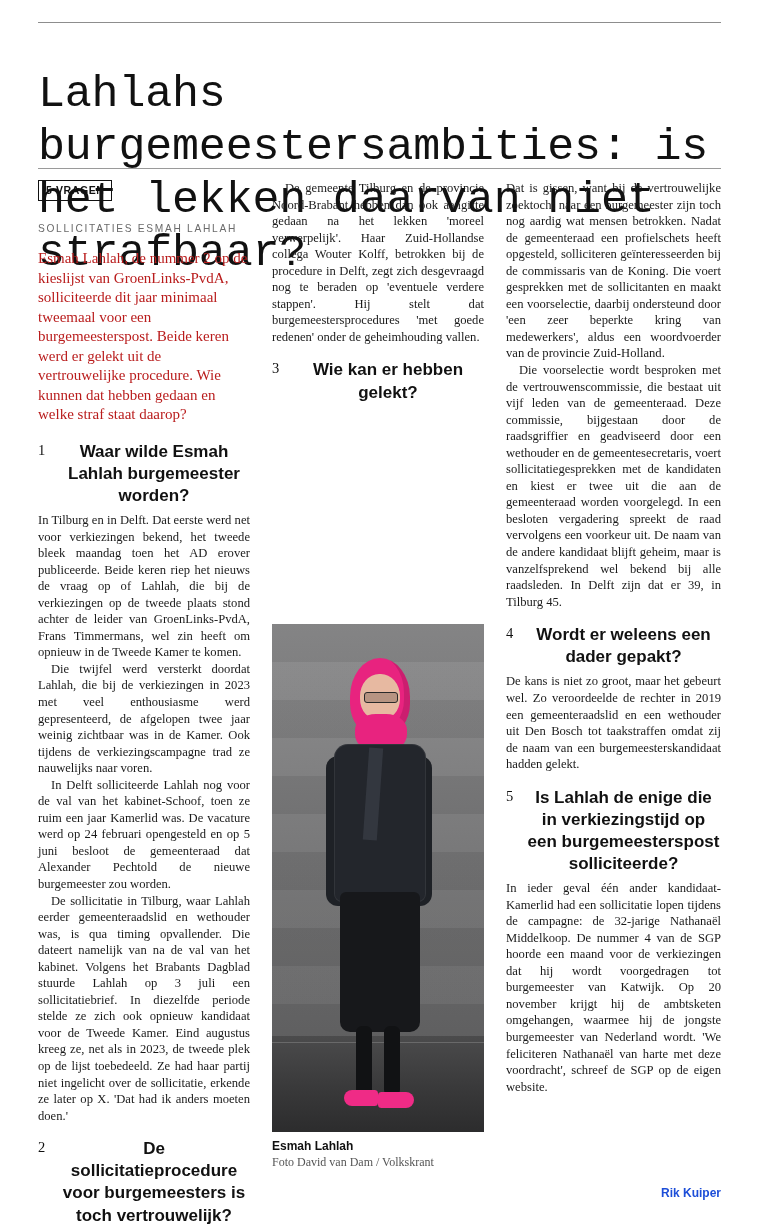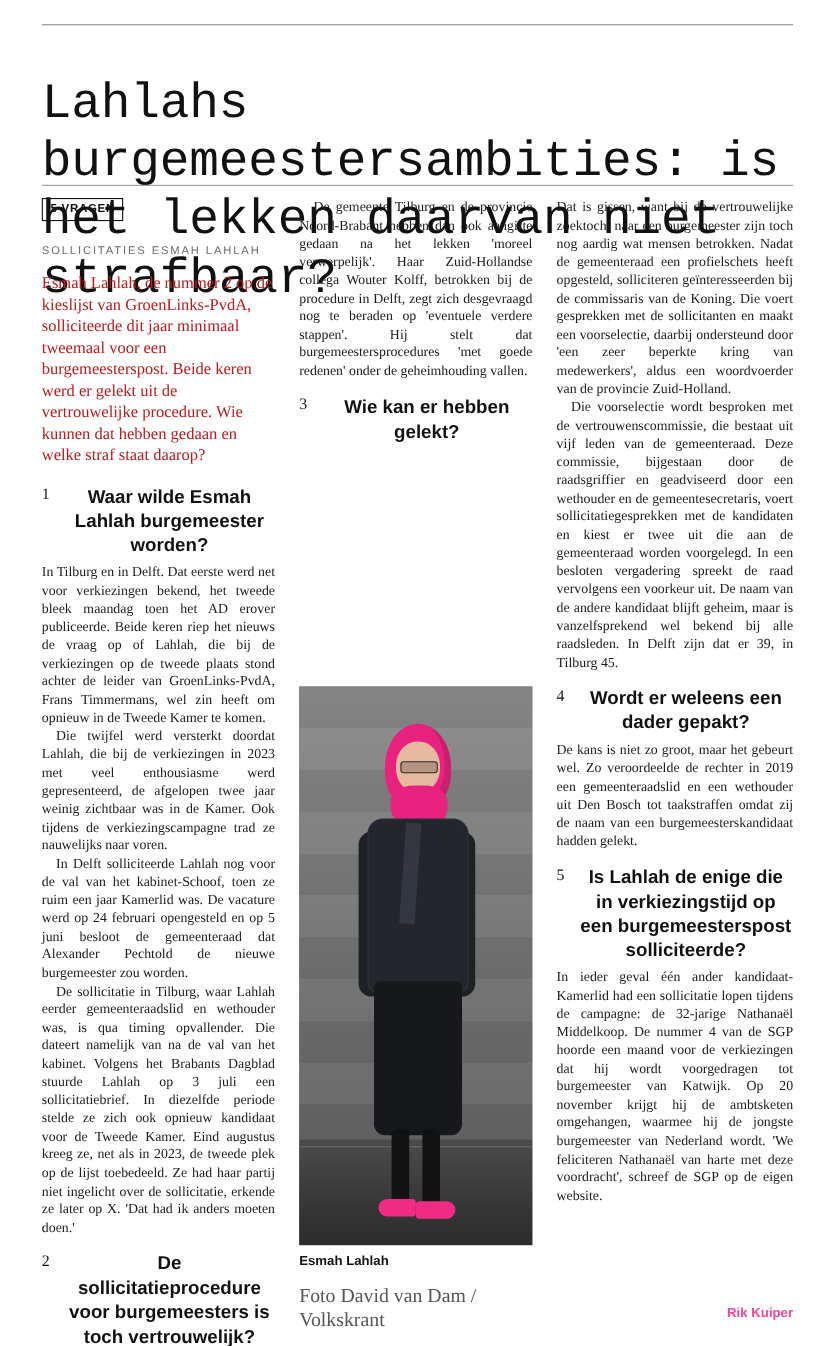--- a/index.html
+++ b/index.html
@@ -292,34 +292,34 @@
   }
   .cap-name {
     font-family: "Liberation Sans", sans-serif;
     font-weight: bold;
     font-size: 12px;
     color: #111;
     margin-top: 7px;
   }
   .cap-credit {
     font-family: "Liberation Serif", serif;
-    font-size: 18px;
+    font-size: 12px;
     color: #555;
-    margin-top: 15px;
+    margin-top: 2px;
   }
 
   
   .byline {
     position: absolute;
     right: 38px;
     top: 1186px;
     font-family: "Liberation Sans", sans-serif;
     font-weight: bold;
     font-size: 12px;
-    color: #ec4899;
+    color: #1d4ed8;
   }
 </style>
 </head>
 <body>
 
 <div class="page">
 
   <div class="rule-top"></div>
 
   <h1 class="headline">Lahlahs burgemeestersambities: is het lekken daarvan niet strafbaar?</h1>

